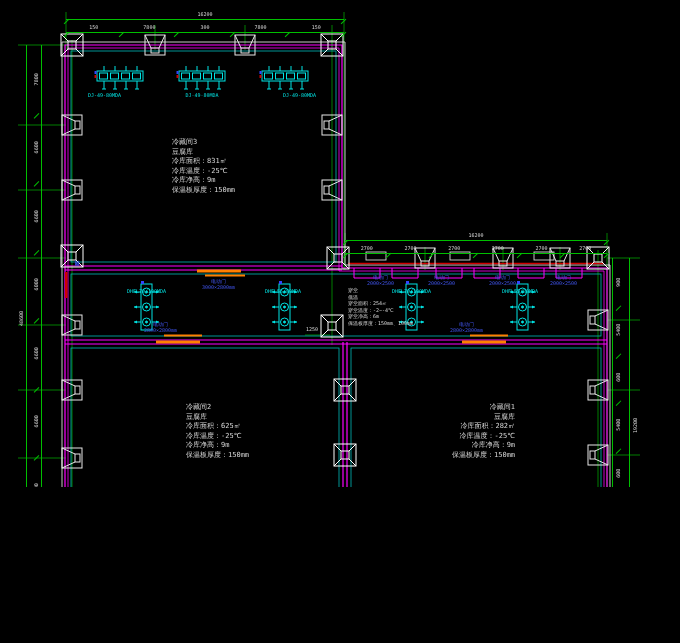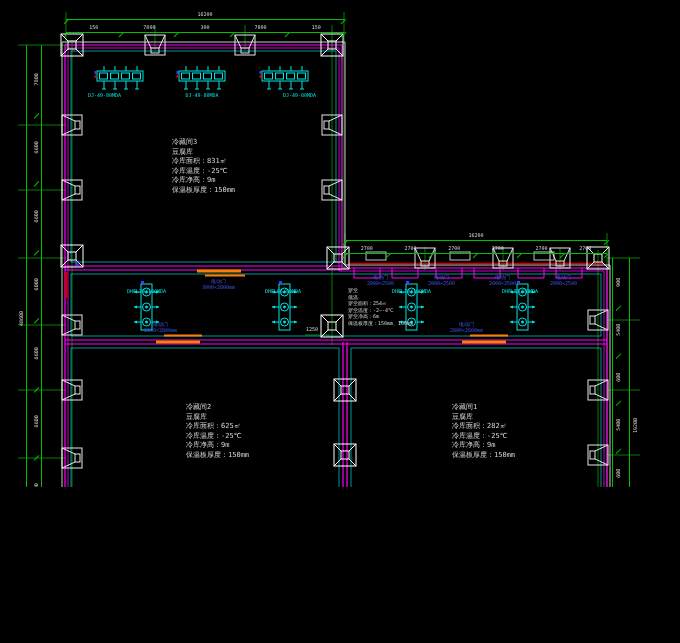--- a/index.html
+++ b/index.html
@@ -12,21 +12,21 @@
   .cyan{color:#00e5e5;}
   .blue{color:#4055f0;}
   .white{color:#d8d8d8;}
   .grey{color:#9a9a9a;}
   .ctr{text-align:center;}
   .vert{writing-mode:vertical-rl;transform:rotate(180deg);}
 
   
   #room3-block{left:172px;top:138px;}
   #room2-block{left:186px;top:403px;}
-  #room1-block{left:452px;top:403px;}
+  #room1-block{left:452px;top:403px;text-align:right;}
   #corridor-block{left:348px;top:287px;font-size:5px;line-height:6.5px;}
 
   
   .evrow{display:flex;justify-content:space-between;}
   #evap-labels-top{left:88px;top:92px;width:228px;}
   #evap-labels-bl{left:92px;top:512px;width:230px;}
   #evap-labels-br{left:356px;top:512px;width:228px;}
 
   
   #cu0{left:127px;top:288px;} #cu1{left:265px;top:288px;}

